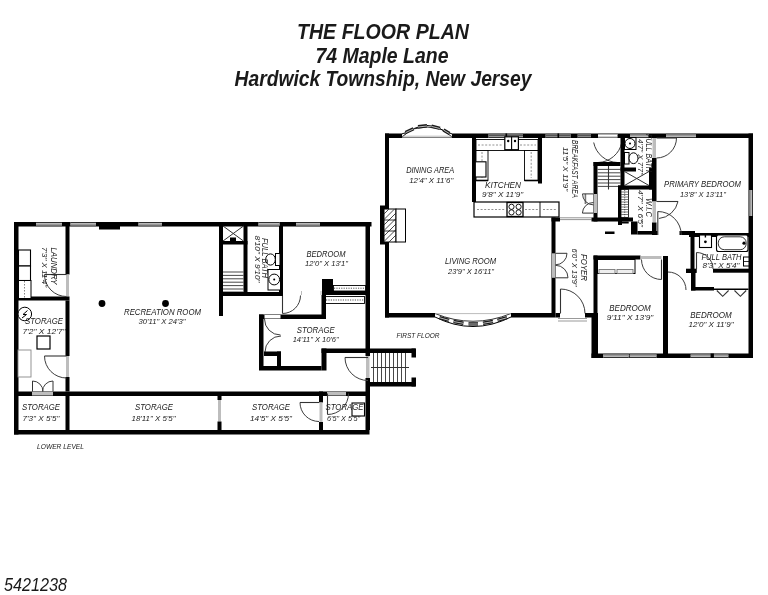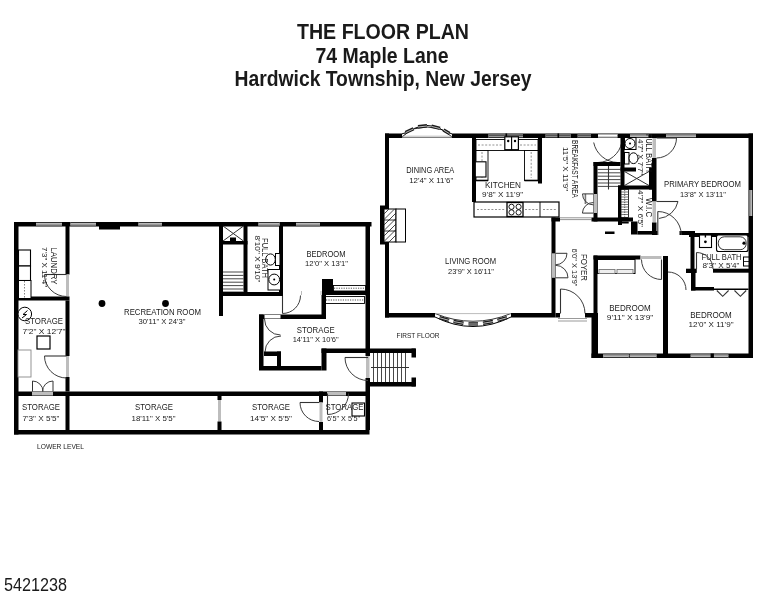--- a/index.html
+++ b/index.html
@@ -1,16 +1,16 @@
 <!DOCTYPE html>
 <html><head>
 <meta charset="utf-8">
 <style>
 html,body{margin:0;padding:0;background:#fff;}
-#page{position:relative;width:768px;height:595px;background:#fff;font-family:"Liberation Sans",sans-serif;will-change:transform,opacity;opacity:0.999;}
+#page{position:relative;width:768px;height:595px;background:#fff;font-family:"Liberation Sans",sans-serif;will-change:transform,opacity;opacity:0.999;font-style:italic;}
 svg{position:absolute;top:0;left:0;}
 text{fill:#1a1a1a;}
 .rm{font-size:8.3px;}
 .dm{font-size:8px;}
 .lbl{font-size:7.3px;}
 </style>
 </head>
 <body>
 <div id="page">
 <svg width="768" height="595" viewBox="0 0 768 595">

